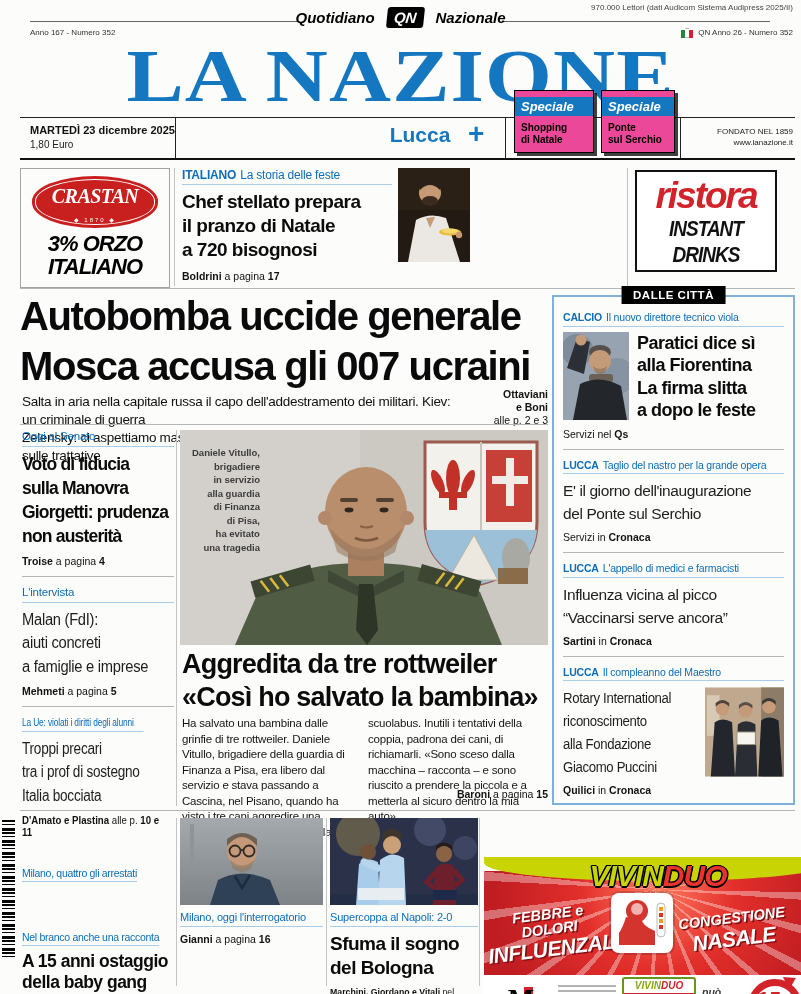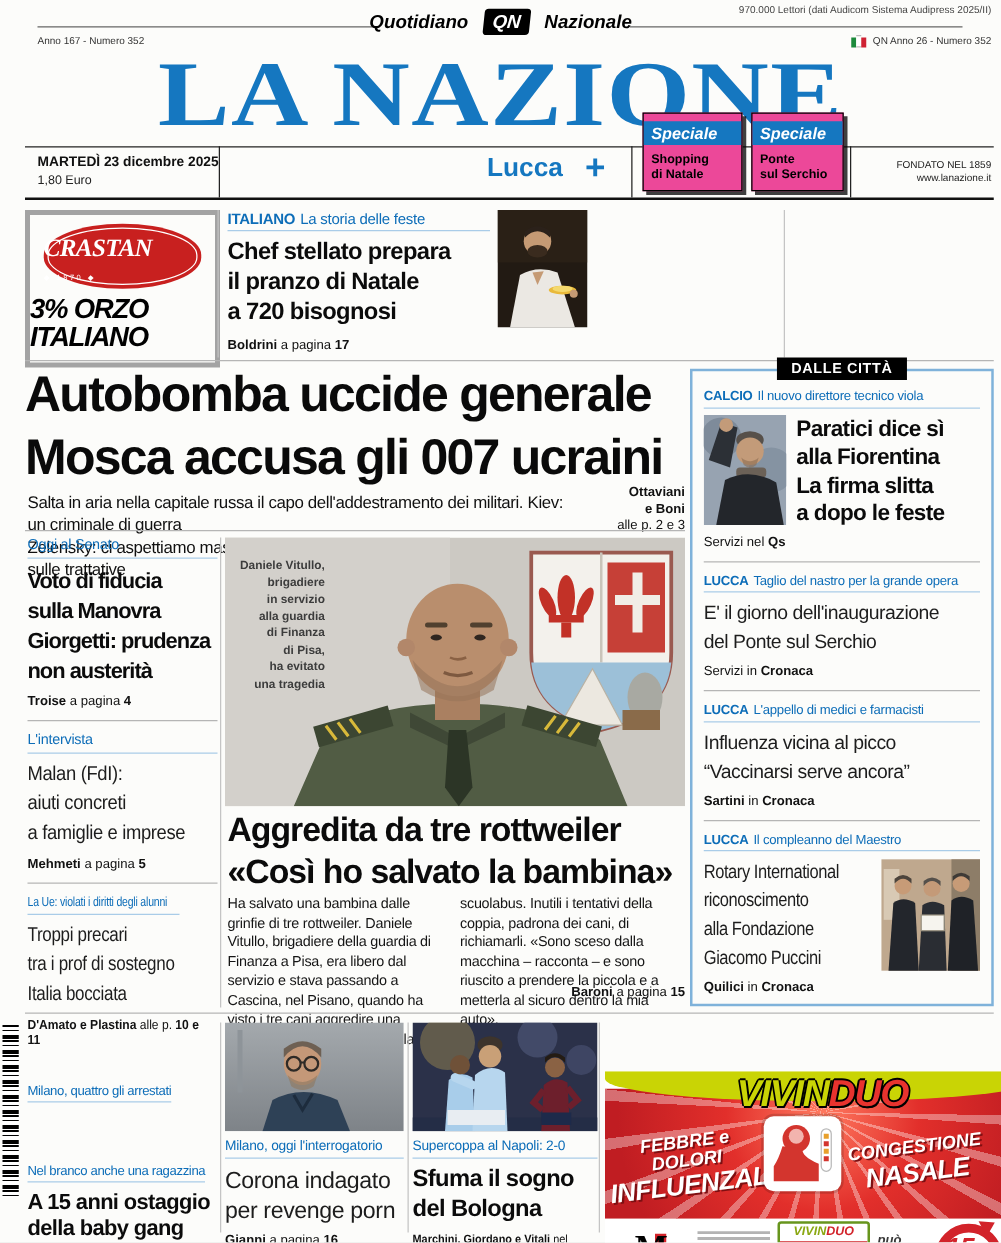--- a/index.html
+++ b/index.html
@@ -48,21 +48,21 @@
   .hl-light{color:#1d1d1d;font-weight:normal;letter-spacing:-0.3px;}
   .byline{font-size:10.5px;color:#111;}
   .hr{border-top:1px solid #b5b5b5;height:0;margin:9px 0;}
   .vline{border-left:1px solid #c4c4c4;width:0;}
   .hline{border-top:1px solid #b5b5b5;height:0;}
   .cond92{transform:scaleX(.92);transform-origin:0 50%;}
   .cond85{transform:scaleX(.85);transform-origin:0 50%;}
   .cond80{transform:scaleX(.80);transform-origin:0 50%;}
 
   
-  .crastan{left:20px;top:168px;width:148px;height:118px;border:4px solid #a3a3a3;}
+  .crastan{left:20px;top:168px;width:148px;height:118px;border:1px solid #a3a3a3;text-align:center;}
   .cr-logo{position:relative;width:126px;height:52px;margin:7px auto 4px;background:#c8201f;border-radius:50% / 48%;}
   .cr-logo:after{content:"";position:absolute;inset:3px;border:1.5px solid #fff;border-radius:50% / 48%;}
   .cr-brand{position:relative;z-index:1;color:#fff;font-family:"Liberation Serif",serif;font-weight:bold;
             font-style:italic;font-size:20px;line-height:40px;letter-spacing:-0.5px;}
   .cr-year{position:absolute;left:0;right:0;bottom:5px;color:#fff;font-size:6px;letter-spacing:2px;z-index:1;}
   .cr-tag{font-style:italic;font-weight:bold;font-size:22px;line-height:23px;letter-spacing:-1px;color:#000;}
   .chefph{left:398px;top:168px;}
   .viareggio{left:182px;top:168px;width:210px;}
   .volley{left:482px;top:168px;width:143px;}
   .strip-hl{font-size:19px;line-height:24px;}
@@ -243,20 +243,24 @@
     <ellipse cx="32" cy="33" rx="8" ry="5" fill="#3a2b1e"></ellipse>
     <path d="M10,94 L18,52 Q32,44 48,50 L62,94 Z" fill="#ebe8e3"></path>
     <path d="M28,50 L32,60 L37,49 Z" fill="#c59a74"></path>
     <ellipse cx="52" cy="64" rx="11" ry="3.5" fill="#e9b93a"></ellipse>
     <ellipse cx="52" cy="63" rx="8" ry="2.5" fill="#f4d96e"></ellipse>
     <circle cx="61" cy="67" r="3.2" fill="#c59a74"></circle>
   </svg>
 
   <div class="abs vline" style="left:627px;top:168px;height:118px;"></div>
 
+  <div class="abs ristora">
+    <div class="ri-brand">ristora</div>
+    <div class="ri-tag">INSTANT DRINKS</div>
+  </div>
 
   <div class="abs hline strip-div"></div>
 
   <div class="abs mainhl pre">Autobomba uccide generale
 Mosca accusa gli 007 ucraini</div>
   <div class="abs subhead pre">Salta in aria nella capitale russa il capo dell'addestramento dei militari. Kiev: un criminale di guerra
 Zelensky: ci aspettiamo massicci attacchi a Natale. L'America spinge ancora sulle trattative</div>
   <div class="abs mainby">
     <div><b>Ottaviani</b></div>
     <div><b>e Boni</b></div>
@@ -446,21 +450,21 @@
       </div>
     </div>
   </div>
 
   <div class="abs hline bot-div"></div>
   <div class="abs barcode"></div>
 
   <div class="abs botcol milano">
     <div style="font-size:10.5px;color:#0d6db8;line-height:1.35;margin-bottom:5px;letter-spacing:-0.3px;">
       <span class="mk-line">Milano, quattro gli arrestati</span>
-      <span class="mk-line">Nel branco anche una ragazzina</span>
+      <span class="mk-line">Nel branco anche una racconta</span>
     </div>
     <div class="hl pre" style="font-size:17.5px;line-height:20.5px;">A 15 anni ostaggio
 della baby gang
 per quasi un'ora:
 spogliato
 e rapinato
 Il padre lo salva</div>
     <div class="byline cond92" style="margin-top:8px;">
       <b>Palma e Vazzana</b><span> a pagina </span><b>13</b>
     </div>
@@ -480,22 +484,20 @@
       <ellipse cx="62" cy="33" rx="15" ry="17" fill="#c49878"></ellipse>
       <path d="M47,28 q15,-18 30,0 l0,-7 q-15,-12 -30,0 Z" fill="#6e6053"></path>
       <path d="M50,42 q12,11 24,0 l-3,9 q-9,6 -18,0 Z" fill="#8f7a63" opacity="0.65"></path>
       <circle cx="55" cy="33" r="5.5" fill="none" stroke="#2e2a26" stroke-width="1.8"></circle>
       <circle cx="69" cy="33" r="5.5" fill="none" stroke="#2e2a26" stroke-width="1.8"></circle>
       <line x1="60.5" y1="32" x2="63.5" y2="32" stroke="#2e2a26" stroke-width="1.6"></line>
       <path d="M30,87 L38,62 Q62,49 90,62 L100,87 Z" fill="#2e4156"></path>
       <path d="M55,58 L62,70 L70,57" stroke="#1d2c3d" stroke-width="2.5" fill="none"></path>
     </svg>
     <div class="kicker" style="font-size:11px;">Milano, oggi l'interrogatorio</div>
-    <div class="hl-light pre" style="font-size:18.5px;line-height:24px;">Corona indagato
-per revenge porn</div>
     <div class="byline" style="margin-top:6px;">
       <b>Gianni</b><span> a pagina </span><b>16</b>
     </div>
   </div>
   <div class="abs vline vd-b" style="left:326px;"></div>
 
   <div class="abs botcol scoppa">
     <svg class="botph" width="148" height="87" viewBox="0 0 148 87">
       <rect width="148" height="87" fill="#2b3149"></rect>
       <circle cx="28" cy="16" r="22" fill="#a3914f" opacity="0.45"></circle>

